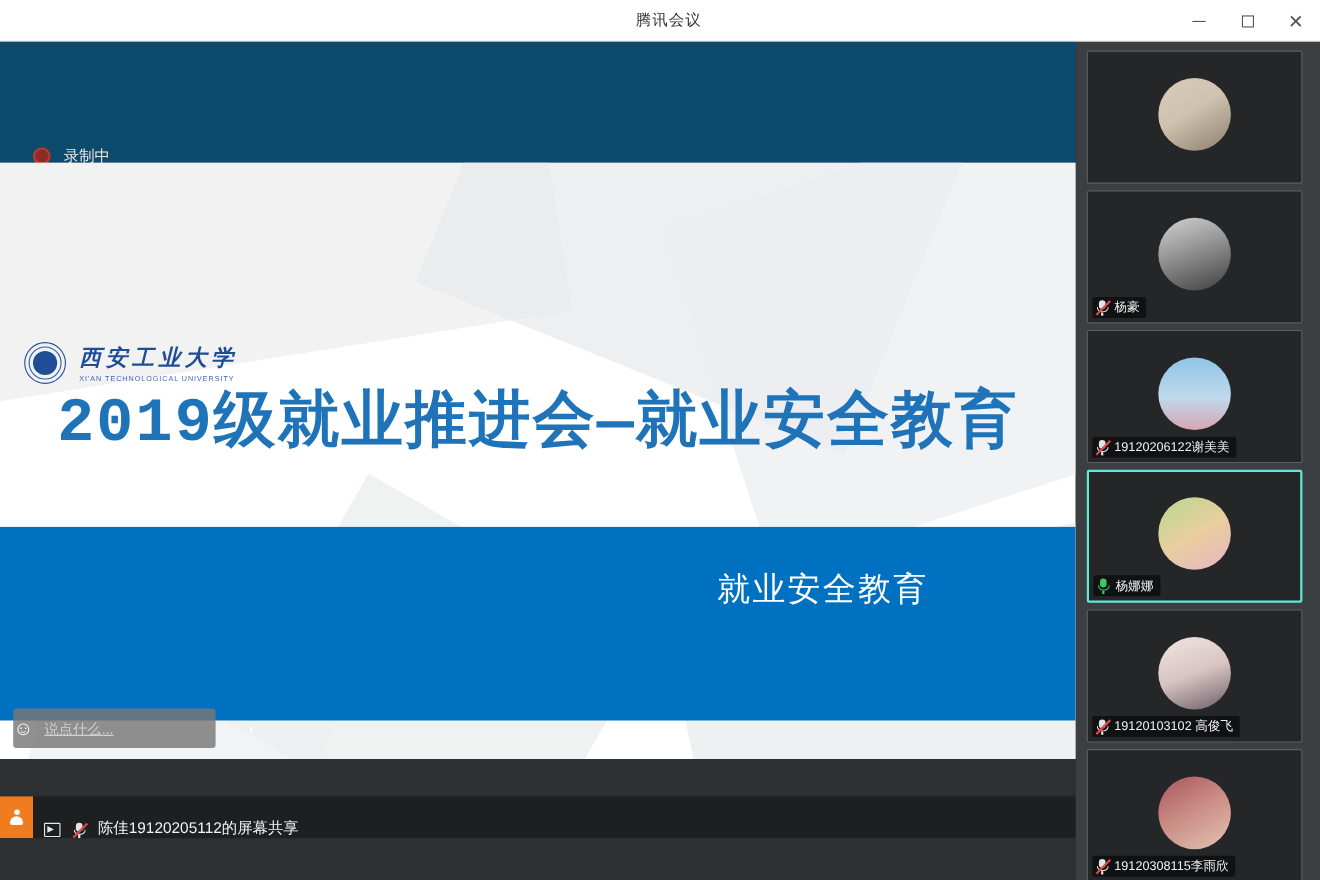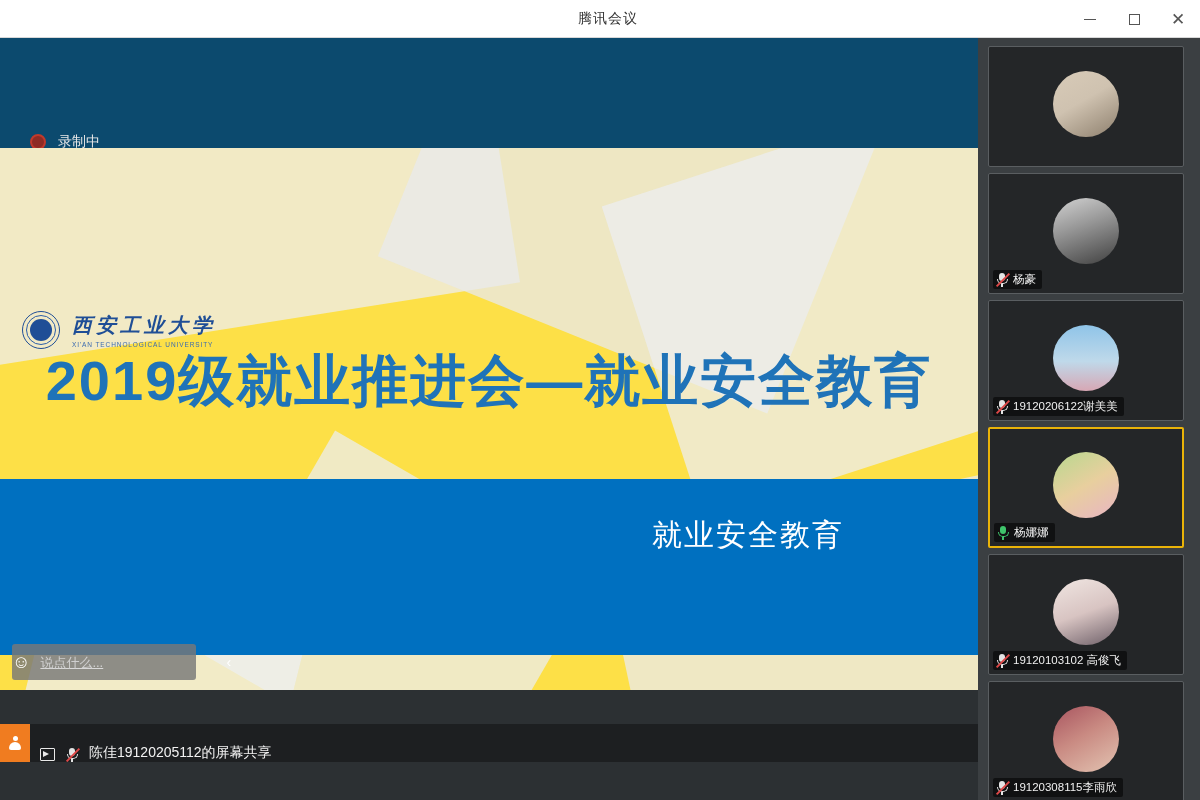--- a/index.html
+++ b/index.html
@@ -35,21 +35,21 @@
   .rec-ind { position:absolute; left:30px; top:95px; display:flex; align-items:center; gap:12px; }
   .rec-dot {
     width:16px; height:16px; border-radius:50%;
     border:2px solid #c0392b; background:#8e2b24;
   }
   .rec-text { color:#e6e6e6; font-size:14px; }
 
   
   .slide {
     position:absolute; left:0; top:110px; width:978px; height:542px;
-    background:#fde047; overflow:hidden;
+    background:#ffffff; overflow:hidden;
   }
   .facets { position:absolute; inset:0; overflow:hidden; }
   .facet { position:absolute; background:#e4e6e8; opacity:.75; }
   .f1 { width:560px; height:300px; left:-60px; top:-120px; transform:rotate(-9deg); background:#ededef; }
   .f2 { width:420px; height:360px; left:430px; top:-160px; transform:rotate(22deg); background:#e8eaec; }
   .f3 { width:520px; height:330px; left:640px; top:-30px; transform:rotate(-18deg); background:#eceef0; }
   .f4 { width:300px; height:260px; left:250px; top:340px; transform:rotate(30deg); background:#ebedee; }
   .f5 { width:430px; height:220px; left:620px; top:360px; transform:rotate(-12deg); background:#e9ebed; }
   .f6 { width:260px; height:200px; left:40px; top:400px; transform:rotate(14deg); background:#eeeff1; }
 
@@ -65,21 +65,21 @@
     background:#1f4e96;
   }
   .logo-wordmark { display:flex; flex-direction:column; gap:2px; }
   .logo-cn { font-size:20px; color:#1f4e96; font-weight:bold; letter-spacing:4px;
              font-family:"DejaVu Serif","Liberation Serif",serif; font-style:italic; }
   .logo-en { font-size:6.5px; color:#3b6bb0; letter-spacing:.9px; }
 
   .slide-title {
     position:absolute; left:0; top:196px; width:978px; text-align:center;
     font-size:56px; font-weight:bold; color:#1f73b8; letter-spacing:2px;
-    font-family:Liberation Sans, sans-serif;
+    font-family:Liberation Mono, monospace;
   }
 
   .blue-band {
     position:absolute; left:0; top:331px; width:978px; height:176px;
     background:#0070c0;
   }
   .band-line {
     position:absolute; right:134px; color:#ffffff; font-size:30px; letter-spacing:2px;
     white-space:nowrap;
   }
@@ -112,21 +112,21 @@
   
   .rail {
     position:absolute; left:978px; top:38px; width:222px; height:762px;
     background:#3b3f42; padding:8px 10px; overflow:hidden;
   }
   .tile {
     position:relative; width:196px; height:121px; margin-bottom:6px;
     background:#242628; border:1px solid #5a5e61; border-radius:2px;
     overflow:hidden;
   }
-  .tile.active { border:2px solid #eab308; }
+  .tile.active { border:2px solid #5eead4; }
   .tile-avatar {
     position:absolute; left:50%; top:48%; transform:translate(-50%,-50%);
     width:66px; height:66px; border-radius:50%; overflow:hidden;
   }
   .tile-name {
     position:absolute; left:4px; bottom:4px; max-width:186px;
     display:flex; align-items:center; gap:4px;
     background:rgba(0,0,0,.55); border-radius:2px; padding:2px 6px 2px 2px;
   }
   .tile-name.full { left:0; bottom:0; padding:3px 6px 3px 0; background:rgba(0,0,0,.6); }

